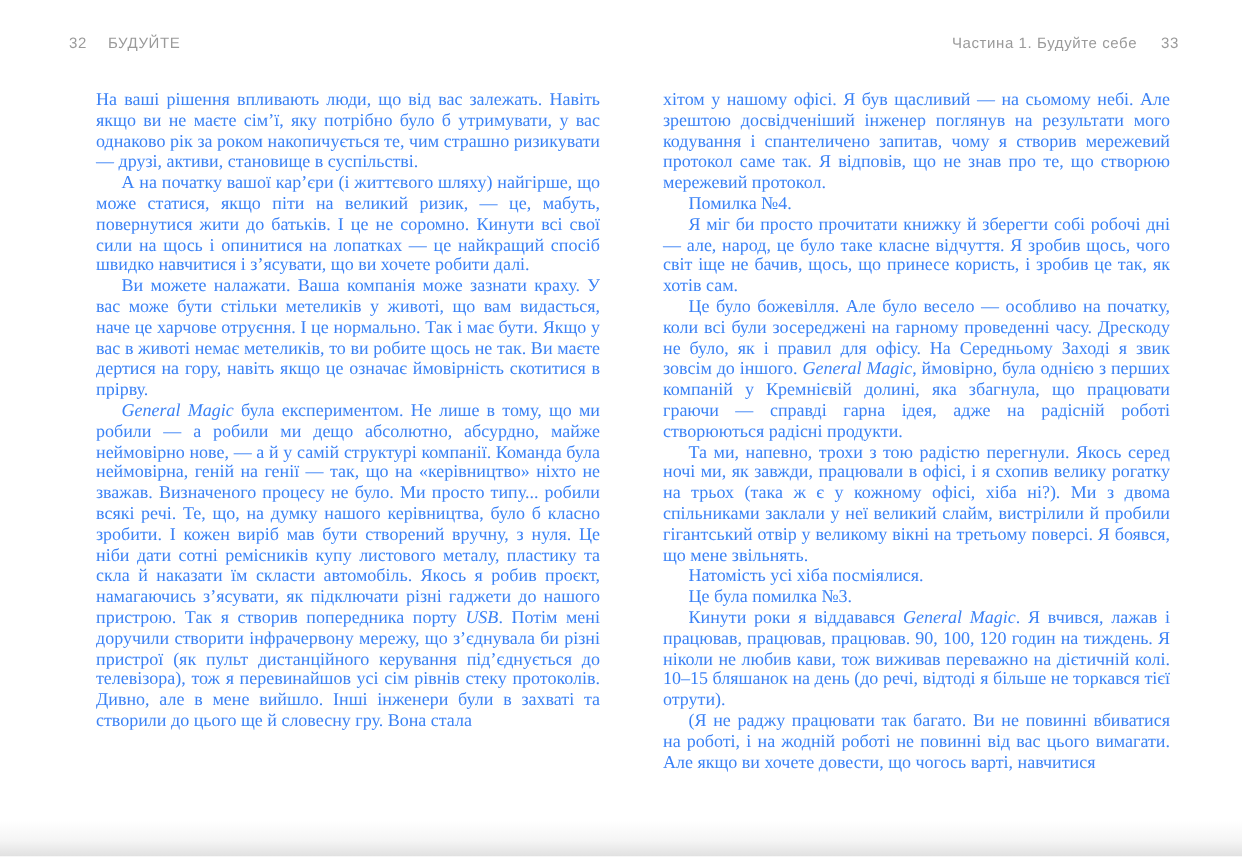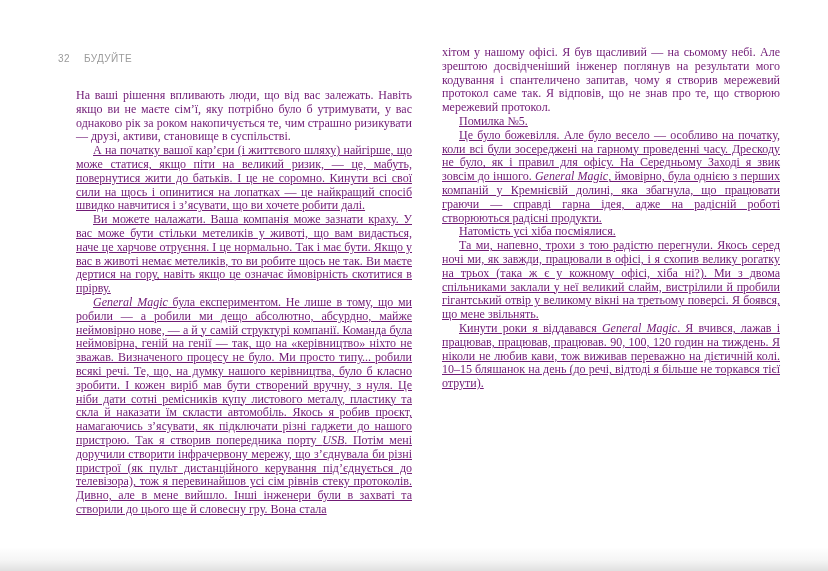--- a/index.html
+++ b/index.html
@@ -14,55 +14,55 @@
     position: relative;
     width: 828px;
     height: 571px;
     background: #ffffff;
     font-family: "Liberation Serif", "DejaVu Serif", serif;
   }
   .page {
     position: absolute;
     top: 24px;
   }
-  .page-left  { left: 58px;  width: 356px; margin-top: 29px; }
+  .page-left  { left: 46px;  width: 356px; }
   .page-right { left: 430px; width: 356px; }
 
   .running-head {
     font-family: "Liberation Sans", "DejaVu Sans", sans-serif;
     font-size: 10px;
     color: #9a9a9a;
     letter-spacing: 0.4px;
     height: 14px;
     display: flex;
     align-items: baseline;
   }
   .page-left .running-head { justify-content: flex-start; }
   .page-right .running-head { justify-content: flex-end; }
   .folio { color: #9a9a9a; }
   .page-left .folio { margin-right: 14px; }
   .page-right .folio { margin-left: 16px; }
 
   .body-text {
     margin-top: 22px;
-    color: #701a75;
+    color: #3b82f6;
     font-size: 12px;
     line-height: 13.8px;
     text-align: justify;
     hyphens: auto;
     -webkit-hyphens: auto;
   }
   .page-left .body-text  { margin-left: 18px; width: 336px; }
   .page-right .body-text { margin-left: 12px;  width: 338px; }
 
   .body-text p {
     margin: 0;
     padding: 0;
   }
-  .body-text p.indent { text-indent: 17px; text-decoration: underline; }
+  .body-text p.indent { text-indent: 17px; }
   .italic { font-style: italic; }
 
   .bottom-shadow {
     position: absolute;
     left: 0;
     bottom: 0;
     width: 828px;
     height: 24px;
     background: linear-gradient(to bottom, rgba(0,0,0,0) 0%, rgba(0,0,0,0.04) 55%, rgba(0,0,0,0.12) 100%);
     pointer-events: none;
@@ -80,24 +80,31 @@
     </div>
     <div class="body-text">
         <p class=""><span>На ваші рішення впливають люди, що від вас залежать. Навіть якщо ви не маєте сім’ї, яку потрібно було б утримувати, у вас однаково рік за роком накопичується те, чим страшно ризикувати — друзі, активи, становище в суспільстві.</span></p>
         <p class="indent"><span>А на початку вашої кар’єри (і життєвого шляху) найгірше, що може статися, якщо піти на великий ризик, — це, мабуть, повернутися жити до батьків. І це не соромно. Кинути всі свої сили на щось і опинитися на лопатках — це найкращий спосіб швидко навчитися і з’ясувати, що ви хочете робити далі.</span></p>
         <p class="indent"><span>Ви можете налажати. Ваша компанія може зазнати краху. У вас може бути стільки метеликів у животі, що вам видасться, наче це харчове отруєння. І це нормально. Так і має бути. Якщо у вас в животі немає метеликів, то ви робите щось не так. Ви маєте дертися на гору, навіть якщо це означає ймовірність скотитися в прірву.</span></p>
         <p class="indent"><span class="italic">General Magic</span><span> була експериментом. Не лише в тому, що ми робили — а робили ми дещо абсолютно, абсурдно, майже неймовірно нове, — а й у самій структурі компанії. Команда була неймовірна, геній на генії — так, що на «керівництво» ніхто не зважав. Визначеного процесу не було. Ми просто типу... робили всякі речі. Те, що, на думку нашого керівництва, було б класно зробити. І кожен виріб мав бути створений вручну, з нуля. Це ніби дати сотні ремісників купу листового металу, пластику та скла й наказати їм скласти автомобіль. Якось я робив проєкт, намагаючись з’ясувати, як підключати різні гаджети до нашого пристрою. Так я створив попередника порту </span><span class="italic">USB</span><span>. Потім мені доручили створити інфрачервону мережу, що з’єднувала би різні пристрої (як пульт дистанційного керування під’єднується до телевізора), тож я перевинайшов усі сім рівнів стеку протоколів. Дивно, але в мене вийшло. Інші інженери були в захваті та створили до цього ще й словесну гру. Вона стала</span></p>
       </div>
   </div>
 
   <div class="page page-right">
+    <div class="running-head">
+      <span>Частина 1. Будуйте себе</span>
+      <span class="folio">33</span>
+    </div>
     <div class="body-text">
         <p class=""><span>хітом у нашому офісі. Я був щасливий — на сьомому небі. Але зрештою досвідченіший інженер поглянув на результати мого кодування і спантеличено запитав, чому я створив мережевий протокол саме так. Я відповів, що не знав про те, що створюю мережевий протокол.</span></p>
-        <p class="indent"><span>Помилка №5.</span></p>
+        <p class="indent"><span>Помилка №4.</span></p>
+        <p class="indent"><span>Я міг би просто прочитати книжку й зберегти собі робочі дні — але, народ, це було таке класне відчуття. Я зробив щось, чого світ іще не бачив, щось, що принесе користь, і зробив це так, як хотів сам.</span></p>
         <p class="indent"><span>Це було божевілля. Але було весело — особливо на початку, коли всі були зосереджені на гарному проведенні часу. Дрескоду не було, як і правил для офісу. На Середньому Заході я звик зовсім до іншого. </span><span class="italic">General Magic</span><span>, ймовірно, була однією з перших компаній у Кремнієвій долині, яка збагнула, що працювати граючи — справді гарна ідея, адже на радісній роботі створюються радісні продукти.</span></p>
+        <p class="indent"><span>Та ми, напевно, трохи з тою радістю перегнули. Якось серед ночі ми, як завжди, працювали в офісі, і я схопив велику рогатку на трьох (така ж є у кожному офісі, хіба ні?). Ми з двома спільниками заклали у неї великий слайм, вистрілили й пробили гігантський отвір у великому вікні на третьому поверсі. Я боявся, що мене звільнять.</span></p>
         <p class="indent"><span>Натомість усі хіба посміялися.</span></p>
-        <p class="indent"><span>Та ми, напевно, трохи з тою радістю перегнули. Якось серед ночі ми, як завжди, працювали в офісі, і я схопив велику рогатку на трьох (така ж є у кожному офісі, хіба ні?). Ми з двома спільниками заклали у неї великий слайм, вистрілили й пробили гігантський отвір у великому вікні на третьому поверсі. Я боявся, що мене звільнять.</span></p>
+        <p class="indent"><span>Це була помилка №3.</span></p>
         <p class="indent"><span>Кинути роки я віддавався </span><span class="italic">General Magic</span><span>. Я вчився, лажав і працював, працював, працював. 90, 100, 120 годин на тиждень. Я ніколи не любив кави, тож виживав переважно на дієтичній колі. 10–15 бляшанок на день (до речі, відтоді я більше не торкався тієї отрути).</span></p>
+        <p class="indent"><span>(Я не раджу працювати так багато. Ви не повинні вбиватися на роботі, і на жодній роботі не повинні від вас цього вимагати. Але якщо ви хочете довести, що чогось варті, навчитися</span></p>
       </div>
   </div>
 
   <div class="bottom-shadow"></div>
 </div>
 
 </body></html>

